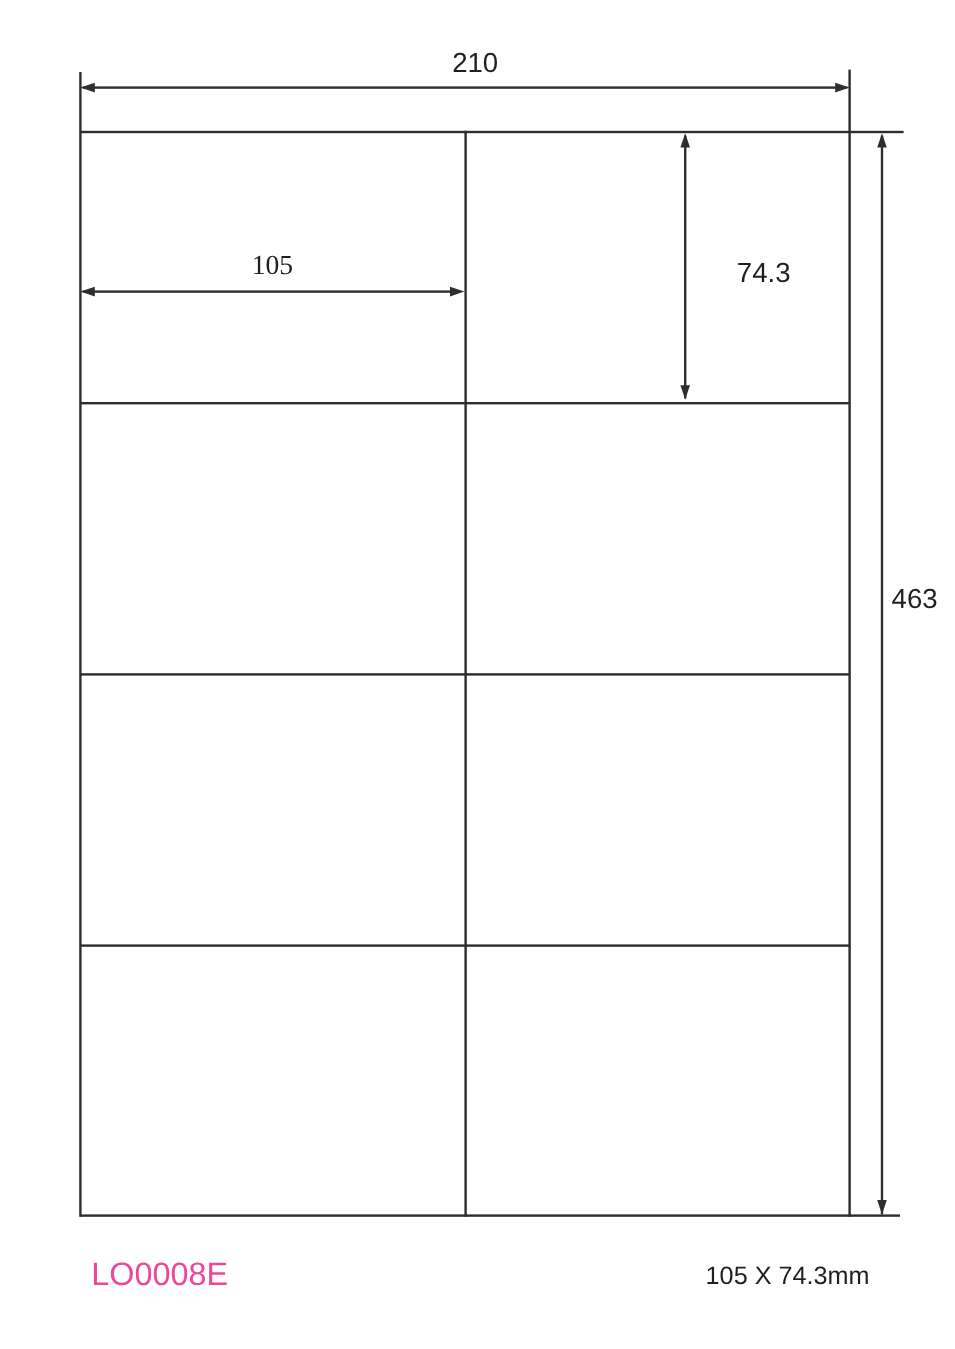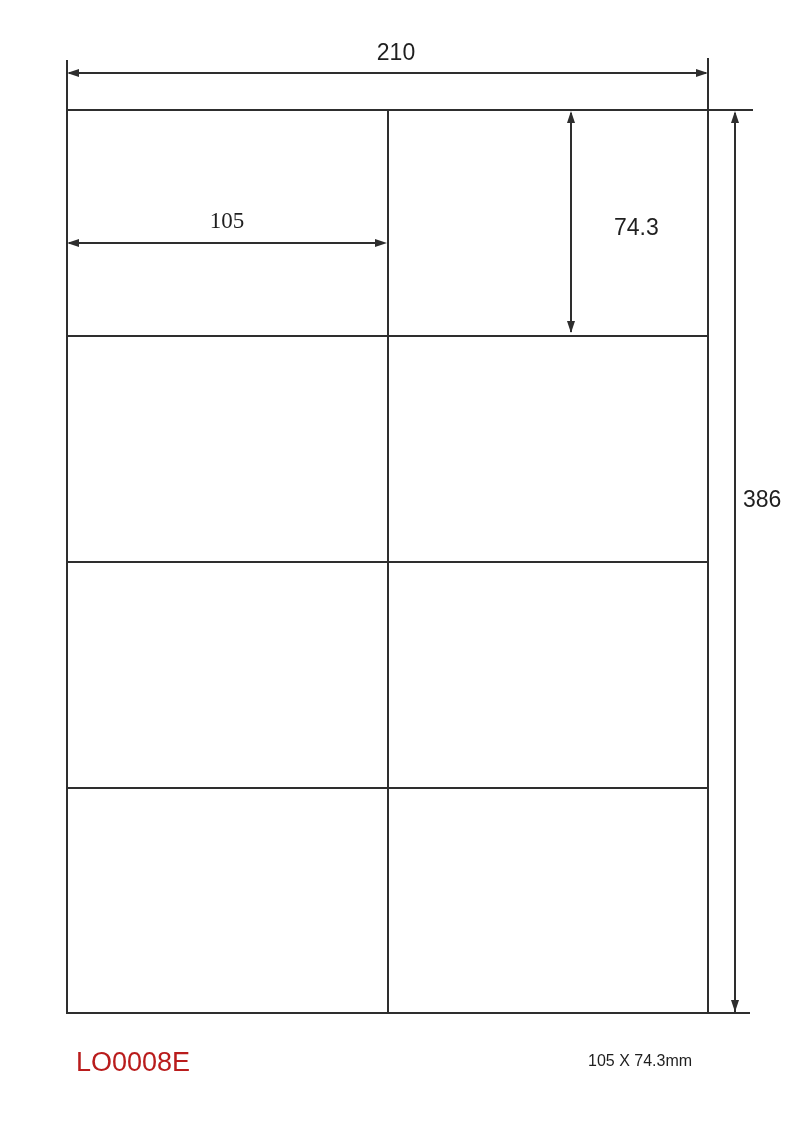--- a/index.html
+++ b/index.html
@@ -39,28 +39,28 @@
     white-space: nowrap;
   }
   .centered { transform: translateX(-50%); }
 
   .footer-code {
     position: absolute;
     left: 76px;
     top: 1049px;
     font-size: 27px;
     line-height: 1;
-    color: #b91c1c;
+    color: #ec4899;
     white-space: nowrap;
   }
   .footer-size {
     position: absolute;
     left: 588px;
     top: 1053px;
-    font-size: 16px;
+    font-size: 21px;
     line-height: 1;
     color: #1f1f1f;
     white-space: nowrap;
   }
 </style>
 </head>
 <body>
 
 <div class="stage">
 
@@ -85,18 +85,18 @@
   <div class="dim-label centered" style="left:227px; top:209px;font-family:Liberation Serif, serif;">105</div>
 
   <div class="line" style="left:570px; top:113px; width:2px; height:219px;"></div>
   <div class="ah ah-up" style="left:567px; top:111px;"></div>
   <div class="ah ah-down" style="left:567px; top:321px;"></div>
   <div class="dim-label" style="left:614px; top:216px;">74.3</div>
 
   <div class="line" style="left:734px; top:113px; width:2px; height:899px;"></div>
   <div class="ah ah-up" style="left:731px; top:111px;"></div>
   <div class="ah ah-down" style="left:731px; top:1000px;"></div>
-  <div class="dim-label" style="left:743px; top:488px;">386</div>
+  <div class="dim-label" style="left:743px; top:488px;">463</div>
 
   <div class="footer-code">LO0008E</div>
   <div class="footer-size">105 X 74.3mm</div>
 
 </div>
 
 </body></html>

